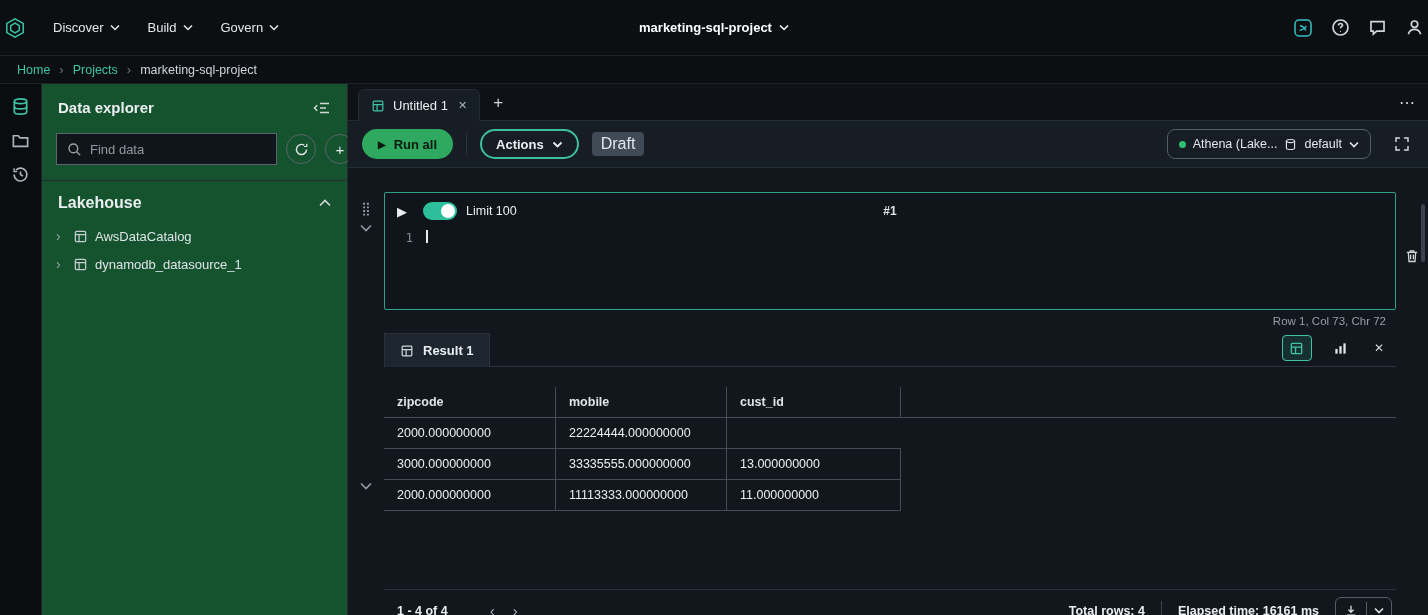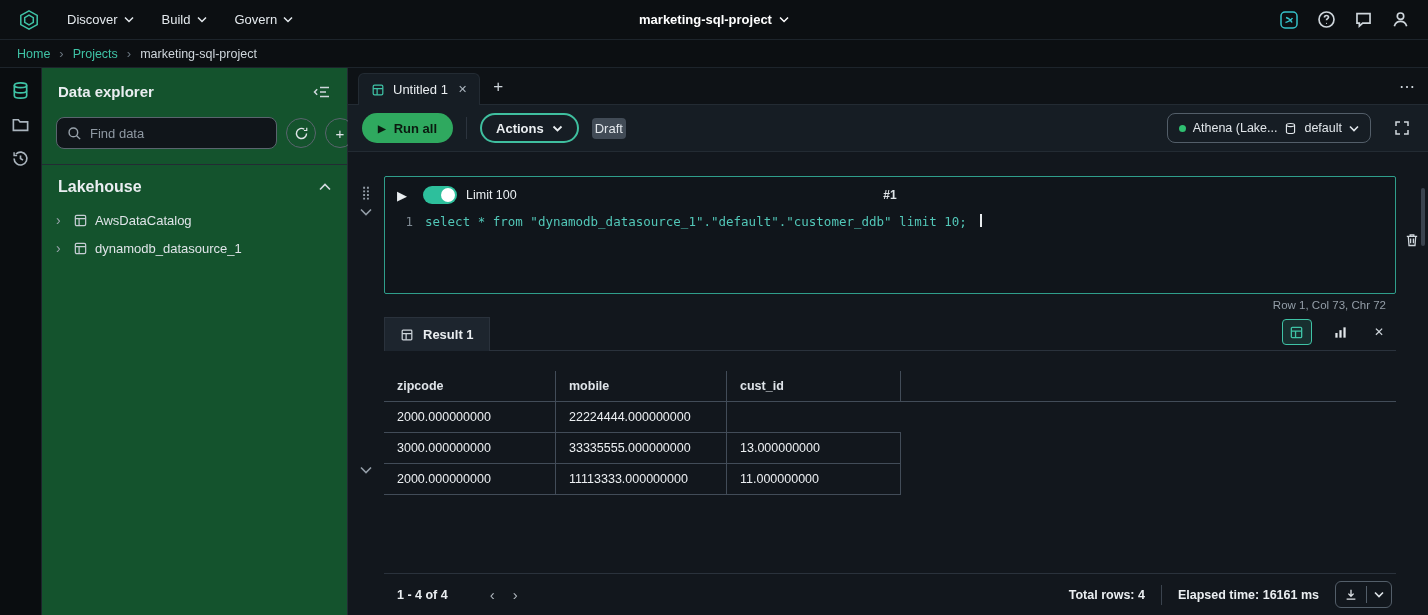--- a/index.html
+++ b/index.html
@@ -5,22 +5,22 @@
   * { margin:0; padding:0; box-sizing:border-box; }
   html,body { width:1428px; height:615px; overflow:hidden; }
   body {
     background:#0b0e11; color:#d4dae0;
     font-family:"Liberation Sans", sans-serif; font-size:13px;
   }
   svg { display:block; }
   button { background:none; border:none; color:inherit; font:inherit; cursor:pointer; padding:0; }
 
   
-  .topnav { height:40px; background:#0c0f12; border-bottom:1px solid #1d242b;
-    display:flex; align-items:center; padding:0 18px; position:relative; }
+  .topnav { height:56px; background:#0c0f12; border-bottom:1px solid #1d242b;
+    display:flex; align-items:center; padding:0 4px; position:relative; }
   .nav-left { display:flex; align-items:center; gap:6px; }
   .logo { color:#3fc3a6; margin-right:10px; }
   .nav-menu { display:flex; align-items:center; gap:6px; color:#e4e9ed; padding:0 11px; height:40px; }
   .nav-center { position:absolute; left:50%; transform:translateX(-50%);
     display:flex; align-items:center; gap:7px; color:#fff; font-weight:bold; }
   .nav-right { margin-left:auto; display:flex; align-items:center; gap:18px; color:#cfd6dc; }
   .nav-right .app-ic { color:#35c2c9; }
 
   
   .crumbs { height:28px; background:#0c0f12; border-bottom:1px solid #1d242b;
@@ -38,21 +38,21 @@
   .rail .active-rail { color:#3fc3a6; }
 
   
   .explorer { width:306px; background:#14532d; border-right:1px solid #232b33;
     display:flex; flex-direction:column; }
   .exp-head { display:flex; align-items:center; justify-content:space-between;
     padding:15px 16px 11px 16px; }
   .exp-title { font-size:15px; font-weight:bold; color:#eaeef1; }
   .exp-head button { color:#cfd6dc; }
   .exp-search { display:flex; align-items:center; gap:9px; padding:6px 14px 15px 14px; }
-  .search-box { flex:1; height:32px; border:1px solid #5a646e; border-radius:8px;
+  .search-box { flex:1; height:32px; border:1px solid #5a646e; border-radius:0;
     background:#10151a; display:flex; align-items:center; gap:8px; padding:8px 10px; color:#98a2ab; }
   .search-box input { flex:1; background:transparent; border:none; outline:none;
     color:#e8ecef; font:inherit; min-width:0; }
   .search-box input::placeholder { color:#8f99a3; }
   .round-btn { width:30px; height:30px; border:1px solid #5a646e; border-radius:50%;
     color:#dfe4e8; display:grid; place-items:center; flex:none; font-size:15px; }
   .exp-divider { border-top:1px solid #232b33; }
   .section-head { display:flex; align-items:center; justify-content:space-between;
     padding:13px 16px 10px 16px; }
   .section-title { font-weight:bold; color:#eaeef1; font-size:16px; }
@@ -77,21 +77,21 @@
 
   .toolbar { height:47px; background:#161d24; border-bottom:1px solid #232b33;
     display:flex; align-items:center; gap:13px; padding:0 14px; }
   .run-btn { background:#2fa95f; color:#0b1a10; font-weight:bold; border-radius:16px;
     height:30px; padding:0 16px; display:flex; align-items:center; gap:8px; }
   .run-btn .g { font-size:10px; }
   .vsep { width:1px; height:22px; background:#2c343e; }
   .actions-btn { border:2px solid #3fbf9f; border-radius:16px; height:30px;
     padding:0 14px; display:flex; align-items:center; gap:8px; color:#eaeef1; font-weight:bold; }
   .draft-badge { background:#414b56; color:#e2e7eb; border-radius:4px;
-    padding:3px 3px; font-size:13px; }
+    padding:3px 9px; font-size:16px; }
   .tb-spacer { flex:1; }
   .conn-pill { border:1px solid #535e69; border-radius:8px; height:30px;
     display:flex; align-items:center; gap:7px; padding:0 11px; color:#e2e7eb; font-size:12.5px; }
   .dot { width:7px; height:7px; border-radius:50%; background:#2fbf71; }
   .expand-btn { color:#cfd6dc; margin:0 4px 0 10px; }
 
   
   .notebook { flex:1; min-height:0; display:flex; flex-direction:column;
     padding-top:24px; position:relative; }
   .nb-scrollbar { position:absolute; right:3px; top:36px; width:4px; height:58px;
@@ -406,21 +406,20 @@
           <div class="cell-head">
             <button class="cell-play">▶</button>
             <div class="toggle-wrap">
               <button class="toggle"></button>
               <span class="toggle-label">Limit 100</span>
             </div>
             <span class="cell-num">#1</span>
           </div>
           <div class="cell-body">
             <span class="lineno">1</span>
-            <span class="code">select * from "dynamodb_datasource_1"."default"."customer_ddb" limit 10;</span>
               <span class="cursor"></span>
           </div>
         </div>
 
         <div class="rgutter">
           <button class="trash-btn">
             <svg width="16" height="16" viewBox="0 0 16 16" fill="none" stroke="currentColor" stroke-width="1.3">
               <path d="M2.8 4.3h10.4M6.2 4.3V2.8h3.6v1.5M4.3 4.3l.7 9.2h6l.7-9.2M6.6 6.5v4.8M9.4 6.5v4.8"></path>
             </svg>
           </button>

